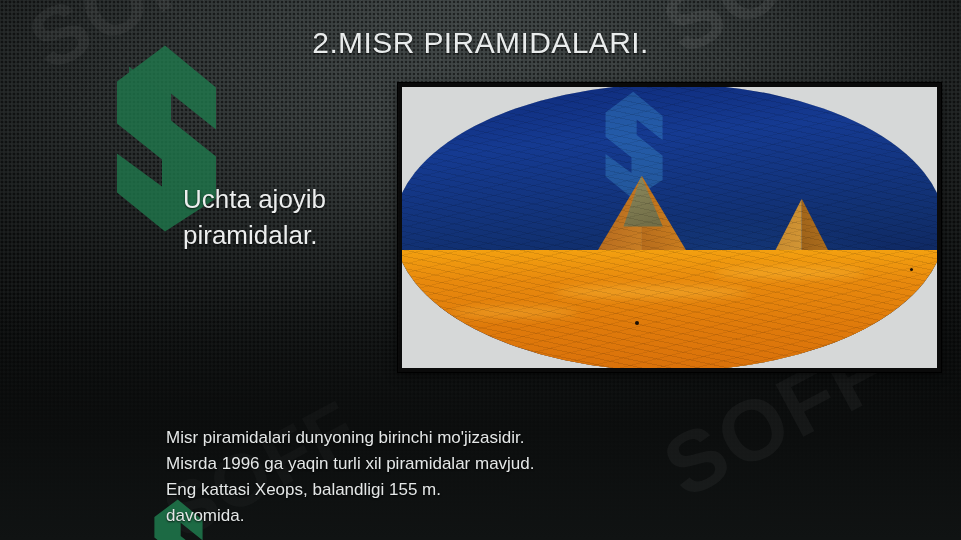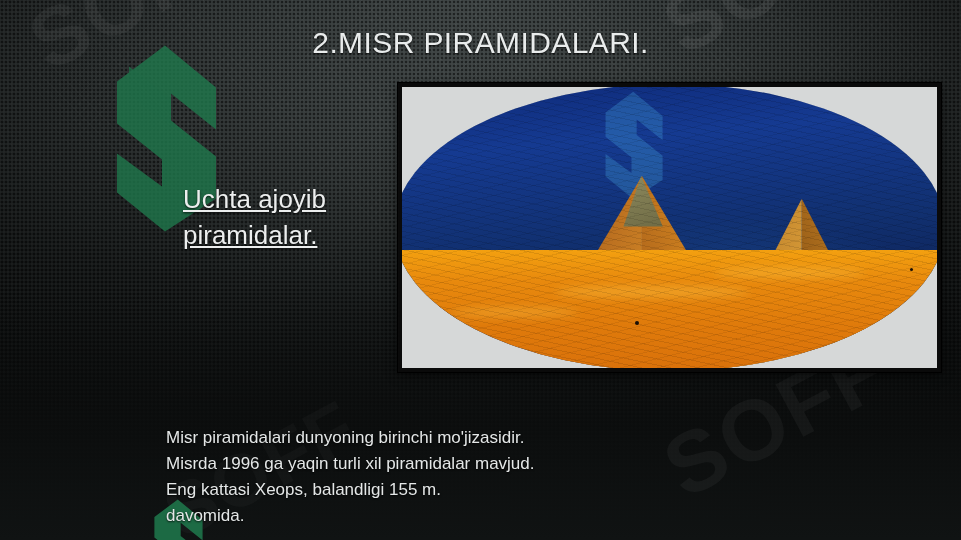--- a/index.html
+++ b/index.html
@@ -136,21 +136,20 @@
     position: absolute;
     left: 183px;
     top: 182px;
     width: 210px;
     color: #eceeee;
     font-size: 26px;
     line-height: 1.38;
     font-weight: 400;
     text-shadow: 0 1px 2px rgba(0,0,0,0.75);
     z-index: 5;
-    text-decoration: underline;
   }
 
   
   .body-text {
     position: absolute;
     left: 166px;
     top: 385px;
     width: 600px;
     color: #e4e7e7;
     font-size: 17px;

